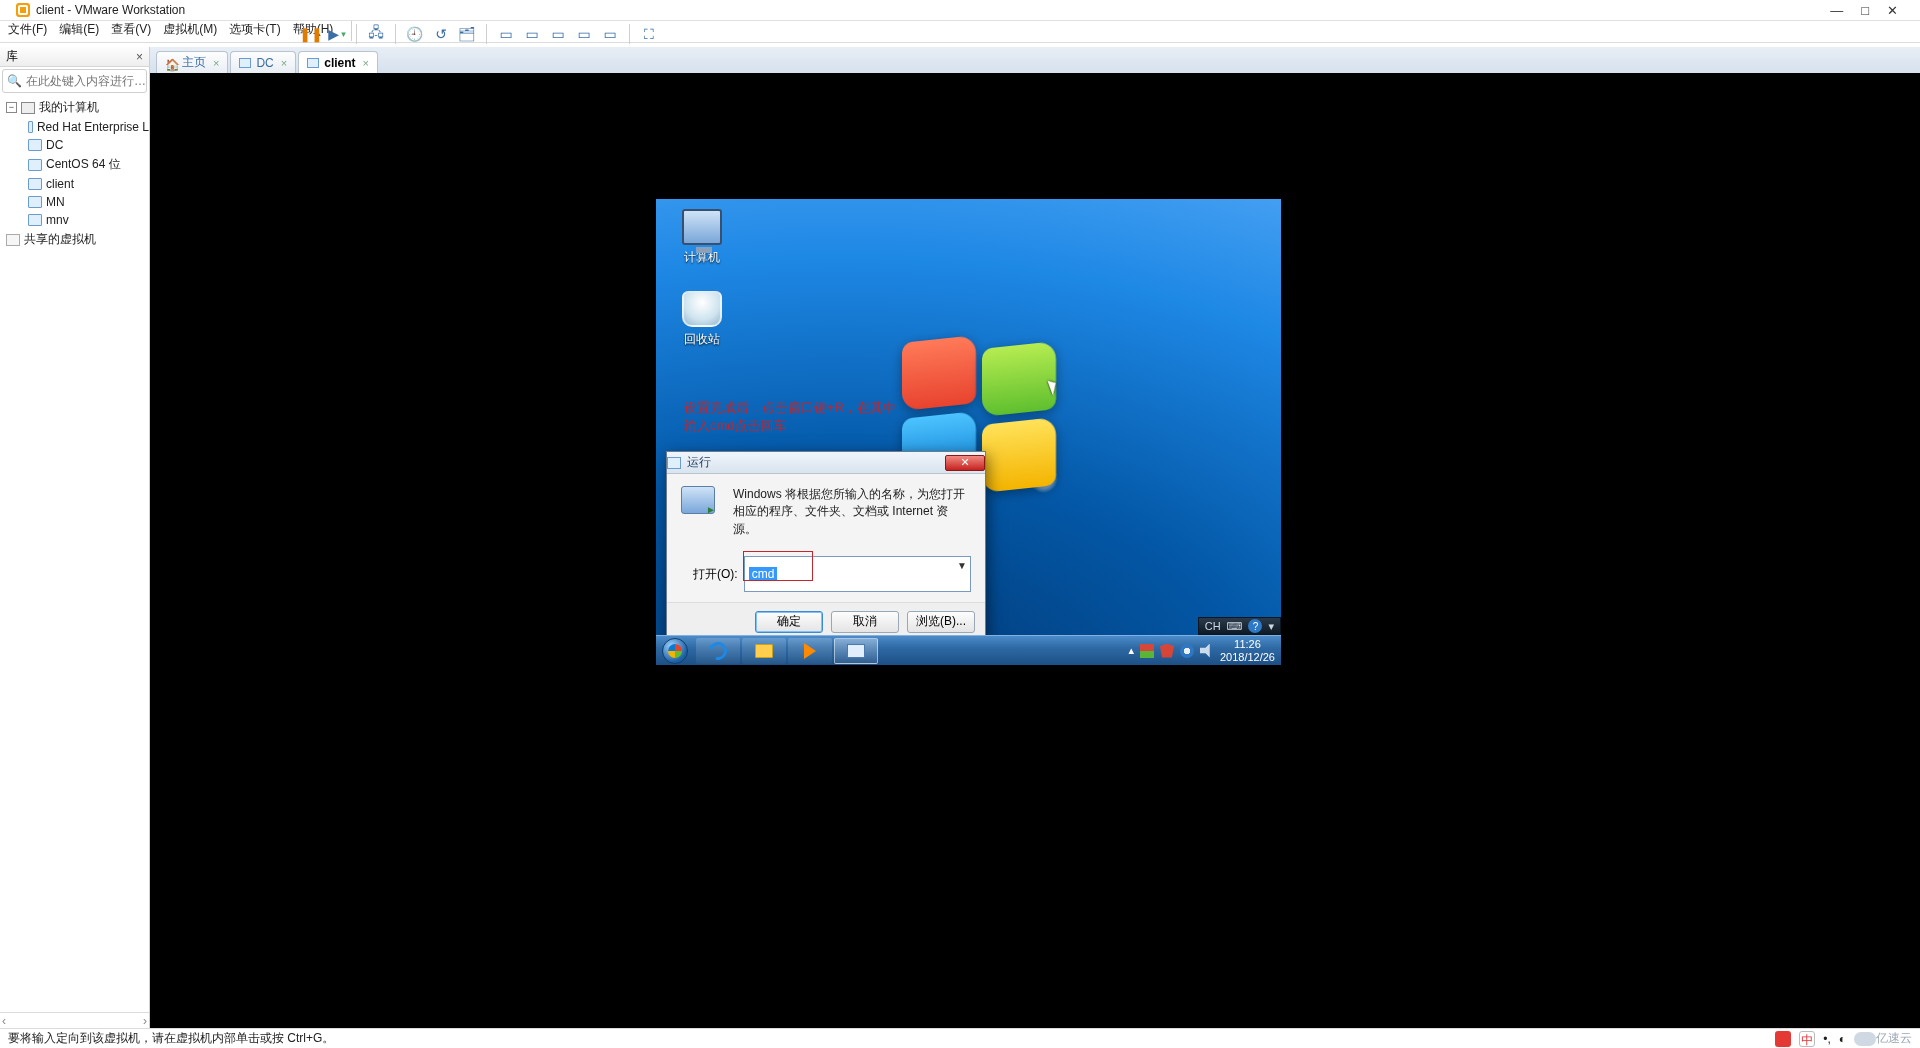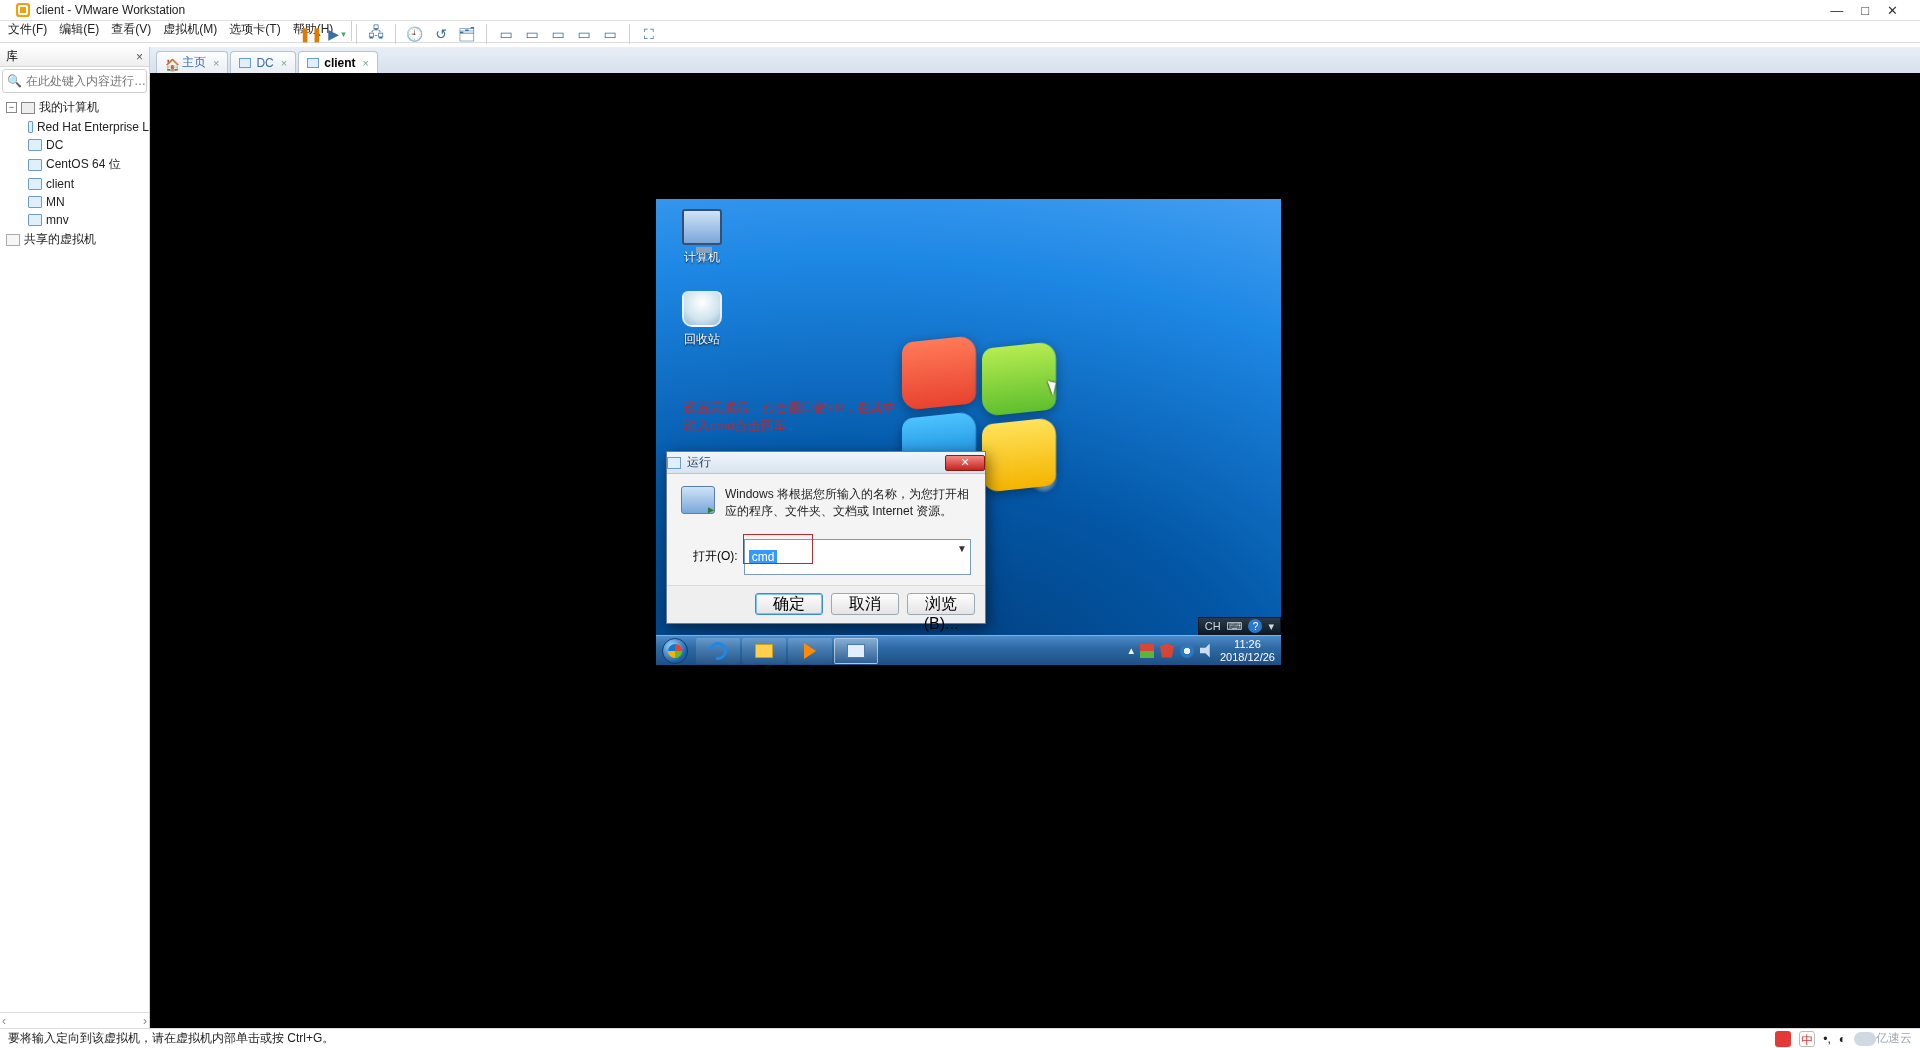--- a/index.html
+++ b/index.html
@@ -83,29 +83,29 @@
 
 .run { position: absolute; left: 10px; top: 252px; width: 320px; background: #f4f4f4; border: 1px solid #6b7b8c; box-shadow: 2px 4px 14px rgba(0,0,0,.5); }
 .run .tb { height: 22px; background: linear-gradient(#f0f5fb,#d9e4ef); display: flex; align-items: center; padding: 0 0; border-bottom: 1px solid #b9c4d1; }
 .run .tb .ico { width: 14px; height: 12px; margin-right: 6px; background: #dfeffc; border: 1px solid #6a9bd1; }
 .run .tb .ttl { flex: 1; font-size: 12px; color: #1b3a5e; }
 .run .tb .x { width: 40px; height: 16px; background: linear-gradient(#f28b82,#c5221f); color: #fff; font-size: 11px; border-radius: 2px; display: flex; align-items: center; justify-content: center; border: 1px solid #8c1813; }
 .run .body { padding: 12px 14px 10px; }
 .run .brow { display: flex; gap: 10px; }
 .run .bigico { width: 34px; height: 28px; background: linear-gradient(#cfe3f7,#7aa7d9); border: 1px solid #5a7ea8; border-radius: 3px; position: relative; flex: none; }
 .run .bigico::after { content: "►"; position: absolute; right: -2px; bottom: -2px; font-size: 10px; color: #2e7d32; }
-.run .msg { font-size: 12px; color: #222; line-height: 1.45; }
+.run .msg { font-size: 12px; color: #222; line-height: 1.45; margin-left: 8px; }
 .run .orow { display: flex; align-items: center; gap: 6px; margin-top: 18px; margin-left: 12px; }
 .run .olab { font-size: 12px; }
 .run .combo { flex: 1; height: 36px; border: 1px solid #7a9ac0; background: #fff; display: flex; align-items: center; padding: 0 4px; position: relative; }
 .run .combo .sel { background: #3399ff; color: #fff; padding: 0 3px; }
 .run .combo .dd { position: absolute; right: 3px; top: 3px; font-size: 10px; color: #333; }
 .run .redbox { position: absolute; border: 1px solid #c1272d; pointer-events: none; }
 .run .btnrow { height: 38px; background: #efefef; border-top: 1px solid #dcdcdc; display: flex; align-items: center; justify-content: flex-end; gap: 8px; padding: 0 10px; }
-.run button { width: 68px; height: 22px; font-size: 16px; background: linear-gradient(#fdfdfd,#e4e4e4); border: 1px solid #9aa7b4; border-radius: 3px; }
+.run button { width: 68px; height: 22px; font-size: 12px; background: linear-gradient(#fdfdfd,#e4e4e4); border: 1px solid #9aa7b4; border-radius: 3px; }
 .run button.primary { border-color: #3b8bd1; box-shadow: 0 0 0 1px #7fc1ff inset; }
 
 
 .langbar { position: absolute; right: 0; top: 418px; height: 18px; padding: 0 6px;
   background: linear-gradient(#2b3a4a,#0e1a26); color: #cfd8e3; font-size: 11px; display: flex; align-items: center; gap: 6px; border: 1px solid #0a1622; }
 .langbar .q { width: 14px; height: 14px; border-radius: 50%; background: #2e79c7; color: #fff; font-size: 10px; display: flex; align-items: center; justify-content: center; }
 
 
 .taskbar { position: absolute; left: 0; right: 0; bottom: 0; height: 30px;
   background: linear-gradient(#4c8bc9 0%, #2f6aa5 40%, #1c4f85 100%); display: flex; align-items: center; border-top: 1px solid #7fb2e2; }

